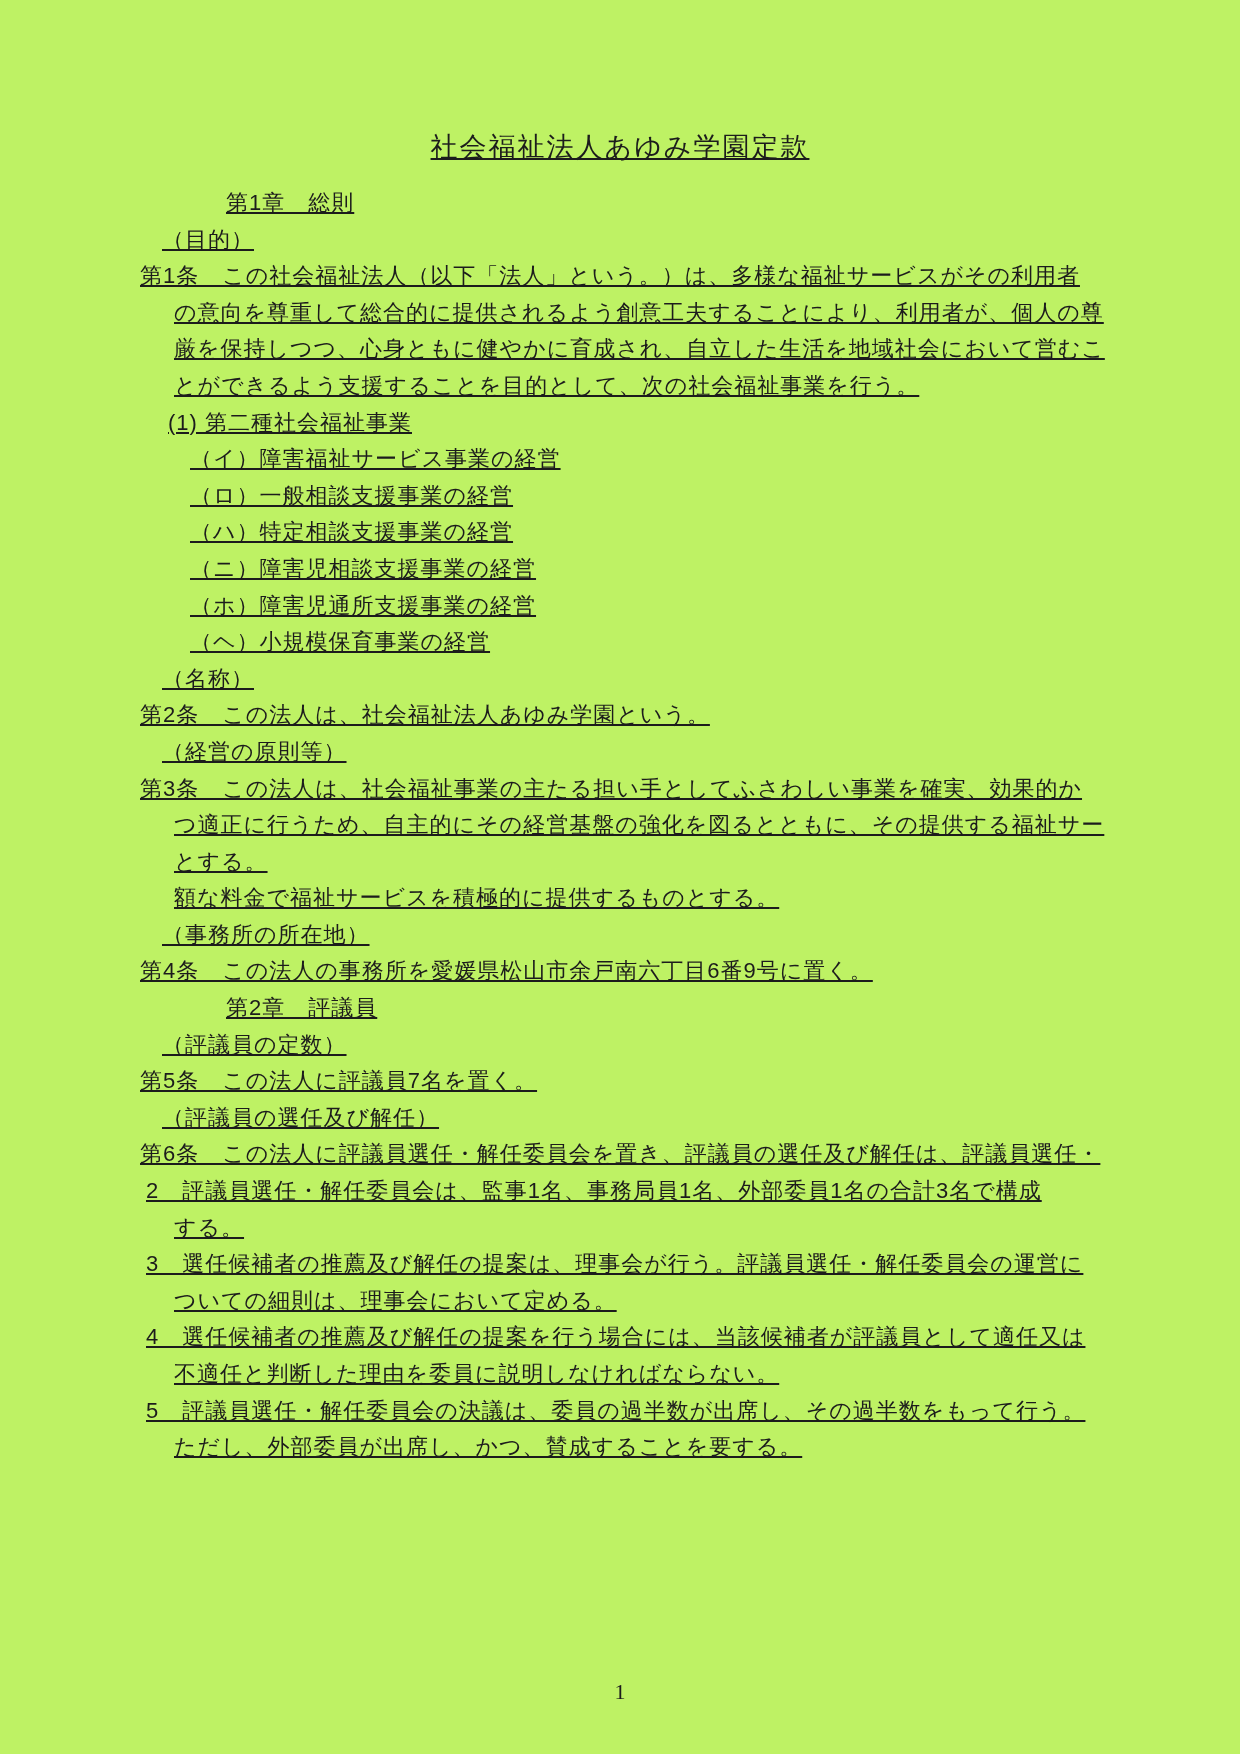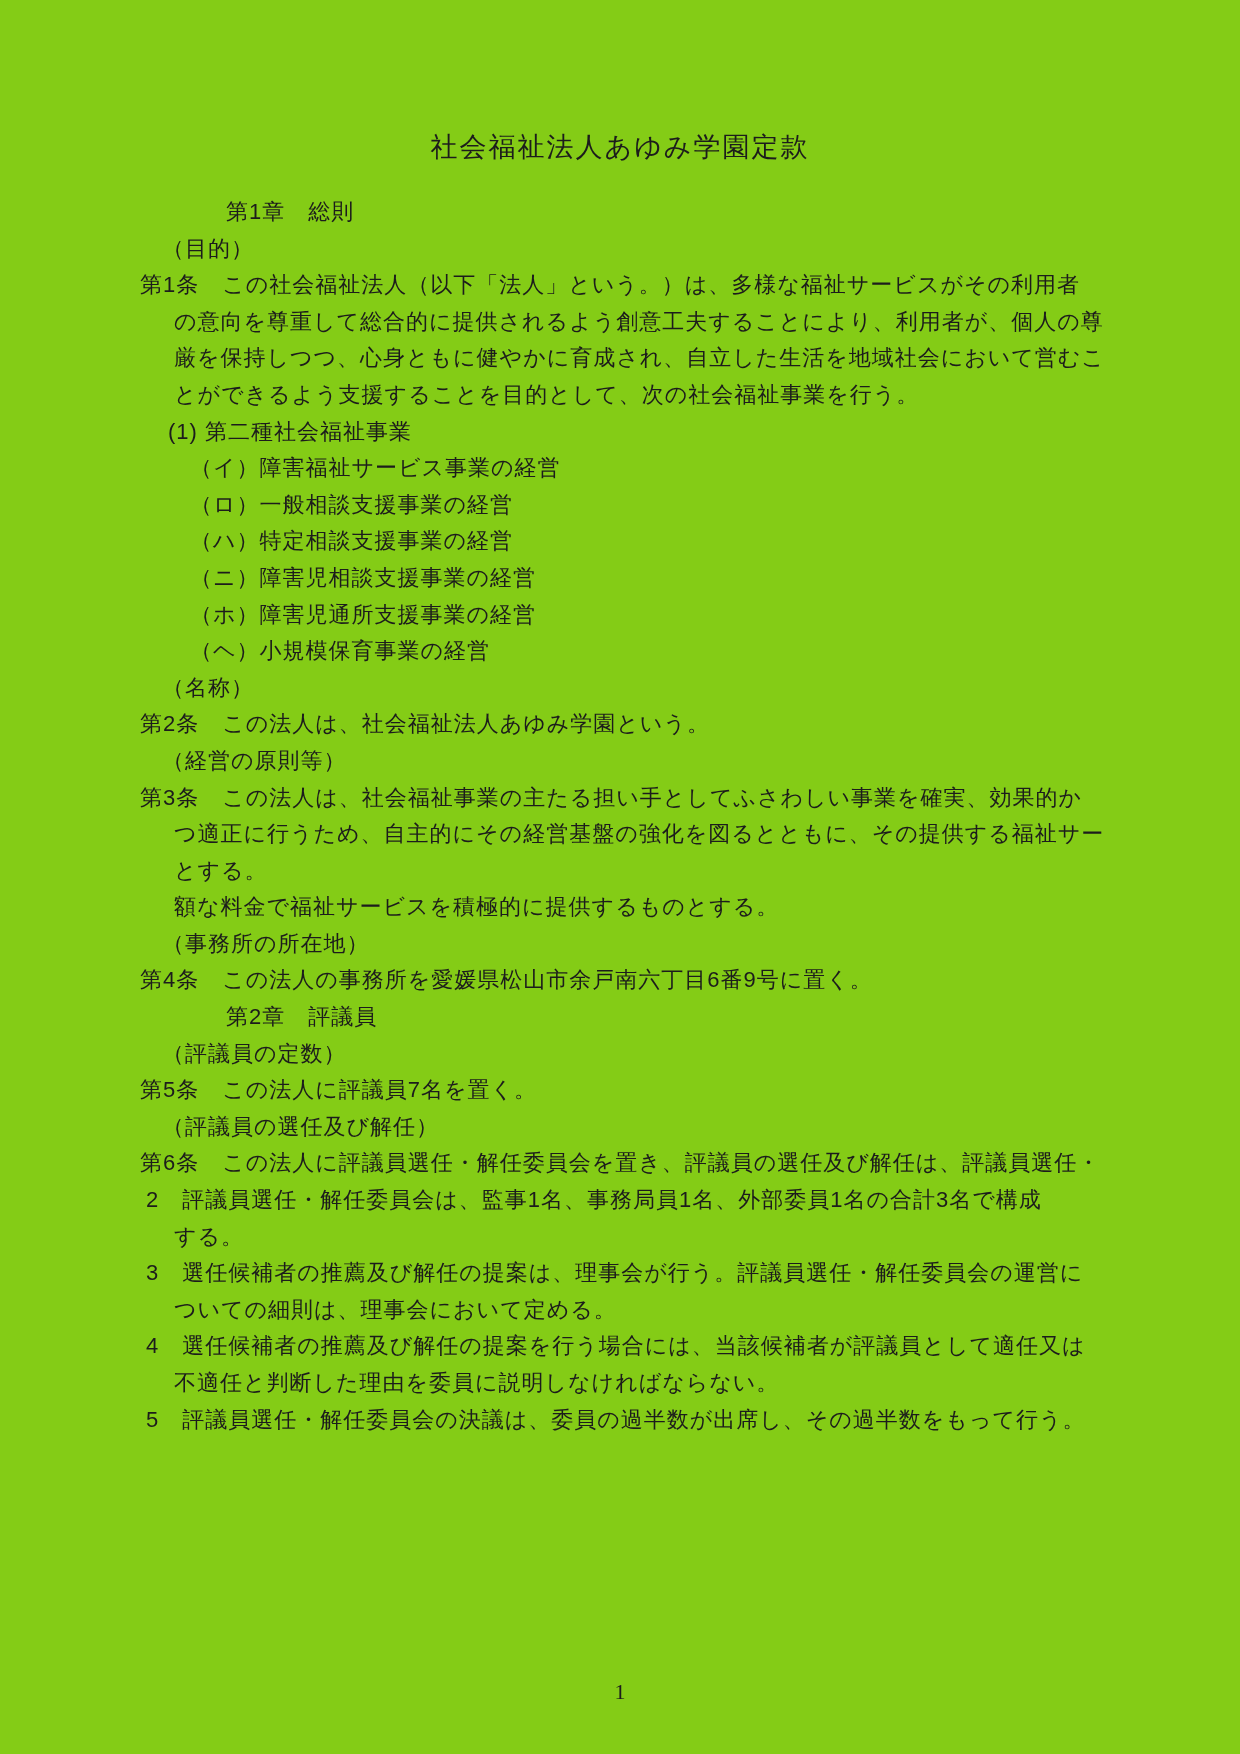--- a/index.html
+++ b/index.html
@@ -4,38 +4,39 @@
 <style>
   html, body {
     margin: 0;
     padding: 0;
     background: #ffffff;
   }
   .page {
     position: relative;
     width: 1240px;
     height: 1754px;
-    background: #84cc16;
+    background: #bef264;
     color: #1c1c1c;
     font-family: "Liberation Sans", sans-serif;
     overflow: hidden;
+    text-decoration: underline;
   }
   .doc-title {
     margin: 0;
     padding-top: 132px;
     height: 30px;
     line-height: 30px;
     text-align: center;
     font-size: 27px;
     font-weight: 500;
     letter-spacing: 2px;
     white-space: nowrap;
   }
   .doc-body {
-    margin-top: 32px;
+    margin-top: 23px;
     margin-left: 140px;
     width: 985px;
   }
   .line {
     height: 36.6px;
     line-height: 36.6px;
     font-size: 22px;
     letter-spacing: 1px;
     white-space: nowrap;
   }
@@ -95,16 +96,17 @@
       <div class="line indent-article">第5条　この法人に評議員7名を置く。</div>
       <div class="line indent-paren">（評議員の選任及び解任）</div>
       <div class="line indent-article">第6条　この法人に評議員選任・解任委員会を置き、評議員の選任及び解任は、評議員選任・</div>
       <div class="line indent-num">2　評議員選任・解任委員会は、監事1名、事務局員1名、外部委員1名の合計3名で構成</div>
       <div class="line indent-cont">する。</div>
       <div class="line indent-num">3　選任候補者の推薦及び解任の提案は、理事会が行う。評議員選任・解任委員会の運営に</div>
       <div class="line indent-cont">ついての細則は、理事会において定める。</div>
       <div class="line indent-num">4　選任候補者の推薦及び解任の提案を行う場合には、当該候補者が評議員として適任又は</div>
       <div class="line indent-cont">不適任と判断した理由を委員に説明しなければならない。</div>
       <div class="line indent-num">5　評議員選任・解任委員会の決議は、委員の過半数が出席し、その過半数をもって行う。</div>
+      <div class="line indent-cont">ただし、外部委員が出席し、かつ、賛成することを要する。</div>
     </main>
 
   <div class="page-number">1</div>
 </div>
 
 </body></html>

